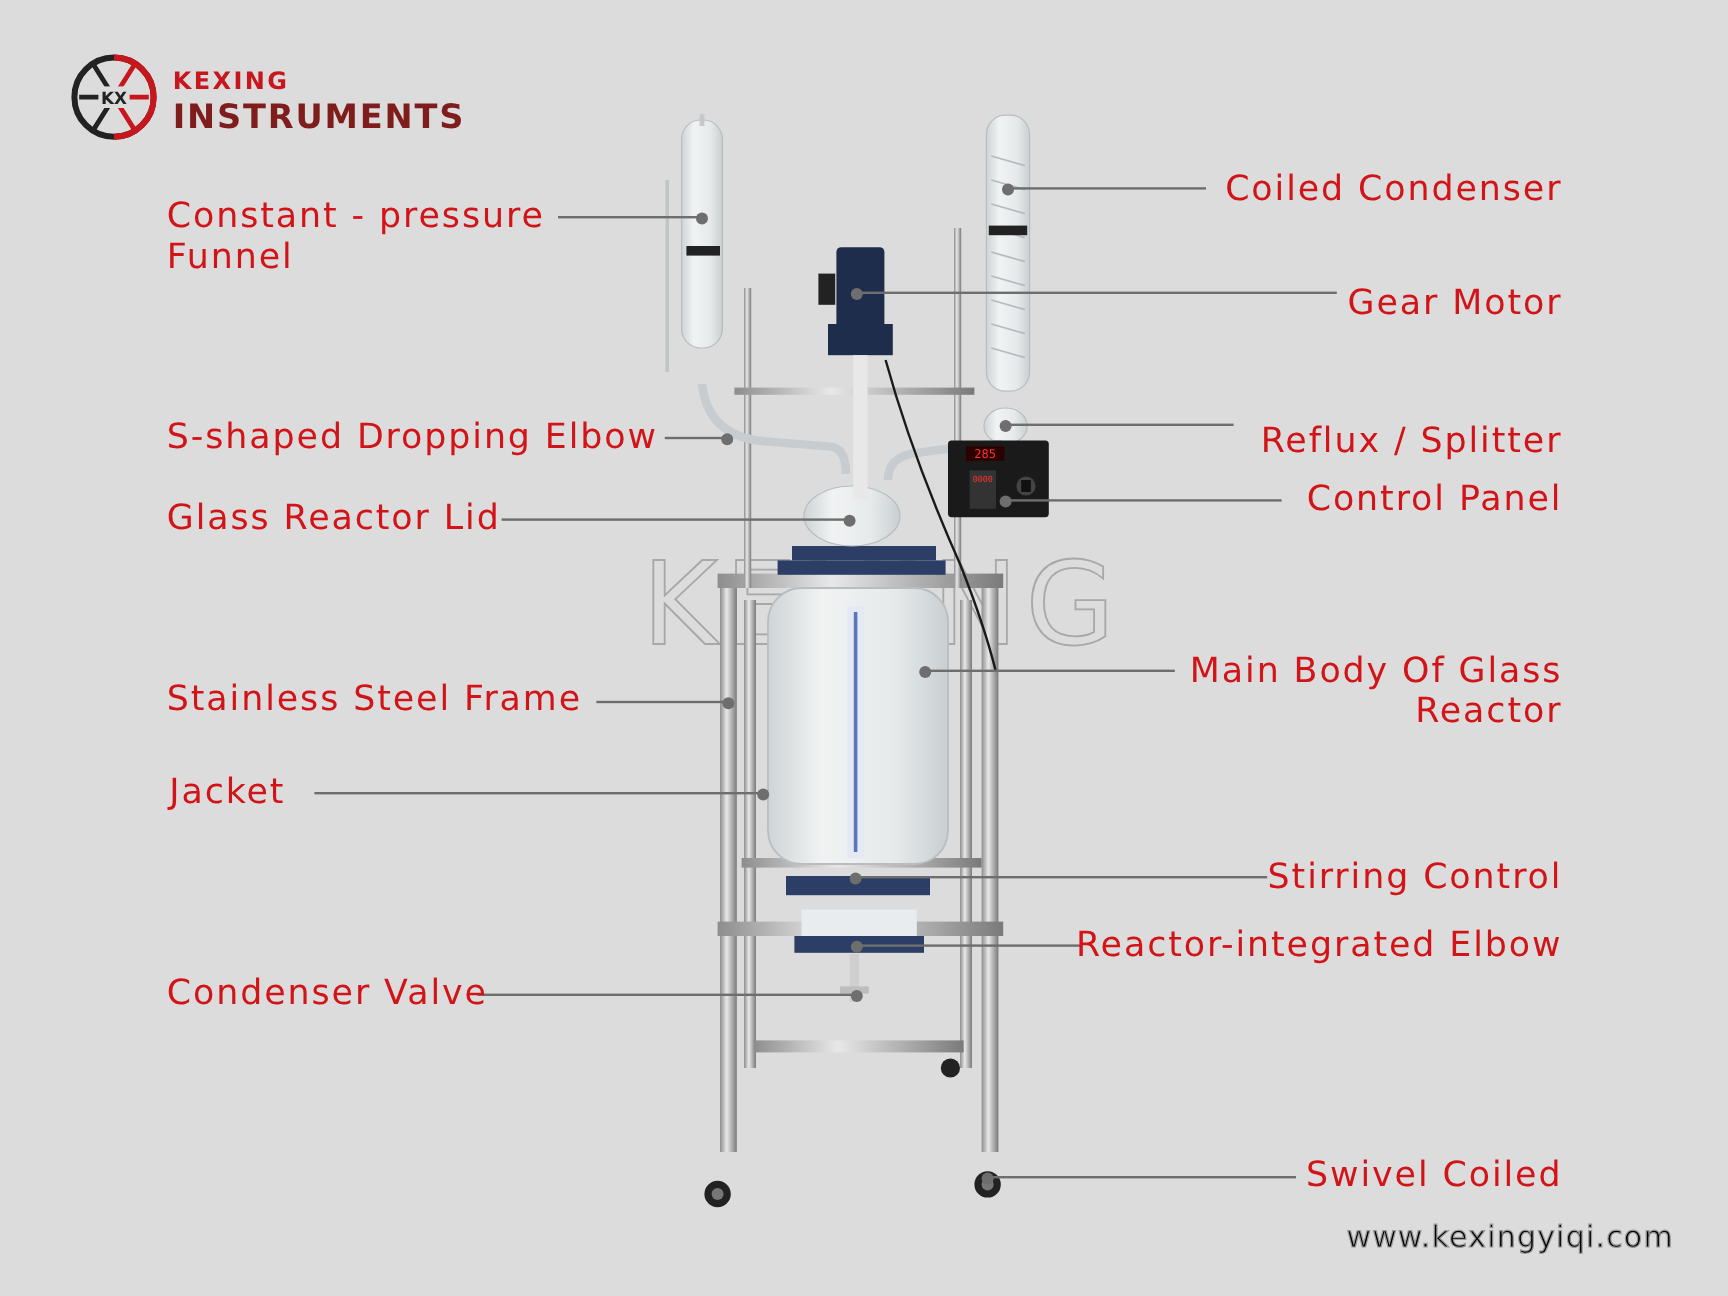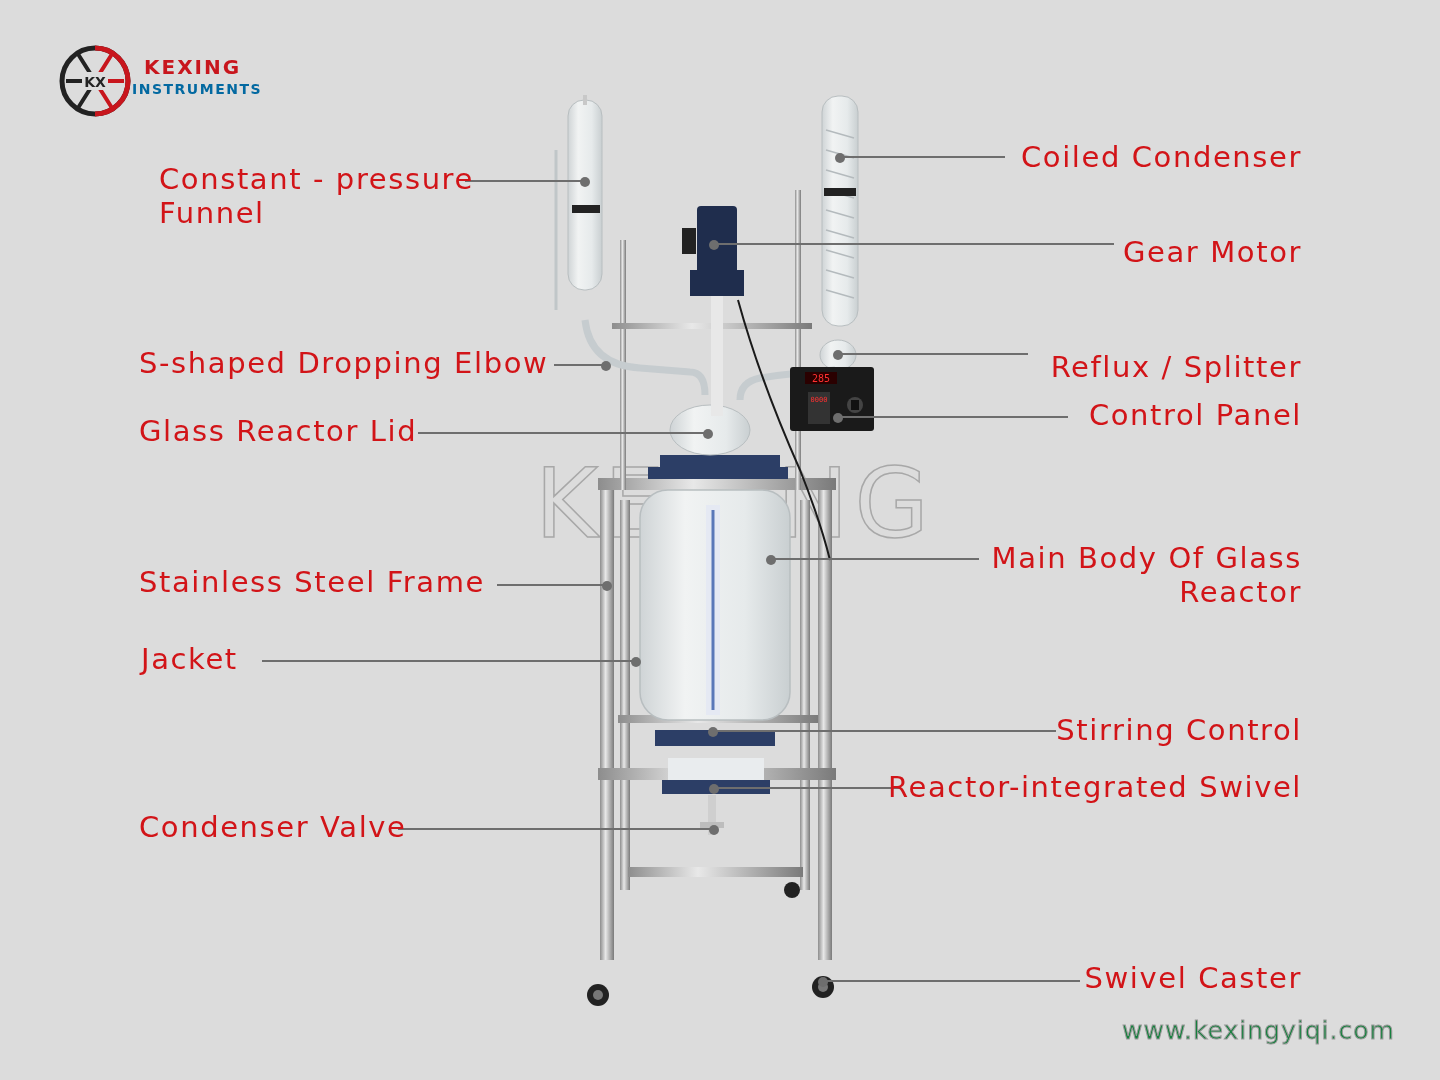--- a/index.html
+++ b/index.html
@@ -10,23 +10,23 @@
     }
     .label {
       position: absolute; color: #d21418; font-size: 29px; letter-spacing: 1.6px;
       line-height: 34px; white-space: pre-line;
     }
     .label.right { text-align: right; }
     .leader { position: absolute; height: 2px; background: #6e6e6e; }
     .dot { position: absolute; width: 10px; height: 10px; border-radius: 50%; background: #6e6e6e; margin: -4px 0 0 -5px; }
     .logo { position: absolute; left: 58px; top: 44px; width: 74px; height: 74px; }
     .brand1 { position: absolute; left: 144px; top: 55px; color: #c8161d; font-size: 20px; font-weight: bold; letter-spacing: 2px; }
-    .brand2 { position: absolute; left: 132px; top: 81px; color: #0369a1; font-size: 14px; font-weight: bold; letter-spacing: 1.5px; }
+    .brand2 { position: absolute; left: 144px; top: 81px; color: #7f1d1d; font-size: 28px; font-weight: bold; letter-spacing: 1.5px; }
     .watermark-url {
-      position: absolute; left: 1122px; top: 1016px; font-size: 25px; color: #15803d;
+      position: absolute; left: 1122px; top: 1016px; font-size: 25px; color: #000000;
       -webkit-text-stroke: 1px #9a9a9a; letter-spacing: 1px;
     }
     .watermark-brand {
       position: absolute; left: 535px; top: 448px; font-size: 96px; color: transparent;
       -webkit-text-stroke: 1.5px #a8a8a8; letter-spacing: 6px; font-family: "DejaVu Sans", sans-serif;
     }
     svg.equip { position: absolute; left: 0; top: 0; }
   </style>
 </head>
 <body>
@@ -145,31 +145,31 @@
 <div class="dot" style="left:838px;top:417px;"></div>
 <div class="leader" style="left:771px;top:558px;width:208px;"></div>
 <div class="dot" style="left:771px;top:559px;"></div>
 <div class="leader" style="left:713px;top:730px;width:343px;"></div>
 <div class="dot" style="left:713px;top:731px;"></div>
 <div class="leader" style="left:714px;top:787px;width:187px;"></div>
 <div class="dot" style="left:714px;top:788px;"></div>
 <div class="leader" style="left:823px;top:980px;width:257px;"></div>
 <div class="dot" style="left:823px;top:981px;"></div>
 
-<div class="label" style="left:139px;top:162px;margin-left:20px;">Constant - pressure
+<div class="label" style="left:139px;top:162px;">Constant - pressure
 Funnel</div>
 <div class="label" style="left:139px;top:346px;">S-shaped Dropping Elbow</div>
 <div class="label" style="left:139px;top:414px;">Glass Reactor Lid</div>
 <div class="label" style="left:139px;top:565px;">Stainless Steel Frame</div>
 <div class="label" style="left:141px;top:642px;">Jacket</div>
 <div class="label" style="left:139px;top:810px;">Condenser Valve</div>
 
 <div class="label right" style="right:138px;top:140px;">Coiled Condenser</div>
 <div class="label right" style="right:138px;top:235px;">Gear Motor</div>
 <div class="label right" style="right:138px;top:337px;margin-top:13px;">Reflux / Splitter</div>
 <div class="label right" style="right:138px;top:398px;">Control Panel</div>
 <div class="label right" style="right:138px;top:541px;text-align:right;">Main Body Of Glass
 Reactor</div>
 <div class="label right" style="right:138px;top:713px;">Stirring Control</div>
-<div class="label right" style="right:138px;top:770px;">Reactor-integrated Swivel</div>
-<div class="label right" style="right:138px;top:961px;">Swivel Caster</div>
+<div class="label right" style="right:138px;top:770px;">Reactor-integrated Elbow</div>
+<div class="label right" style="right:138px;top:961px;">Swivel Coiled</div>
 
 <div class="watermark-url">www.kexingyiqi.com</div>
 
 </body></html>

